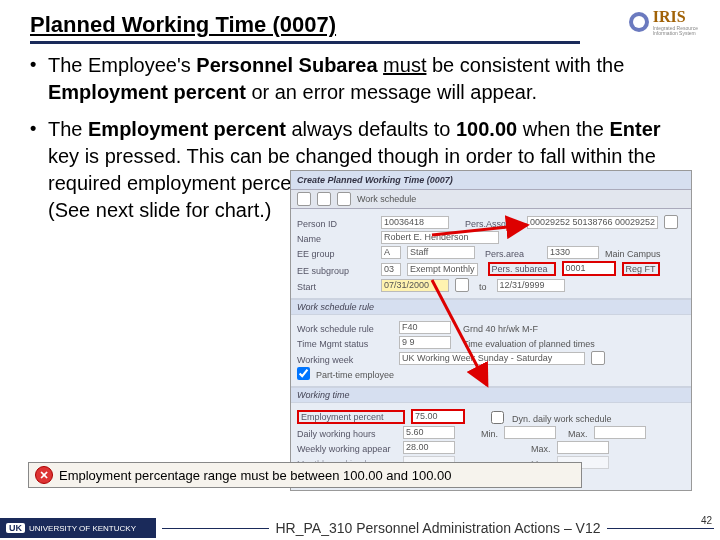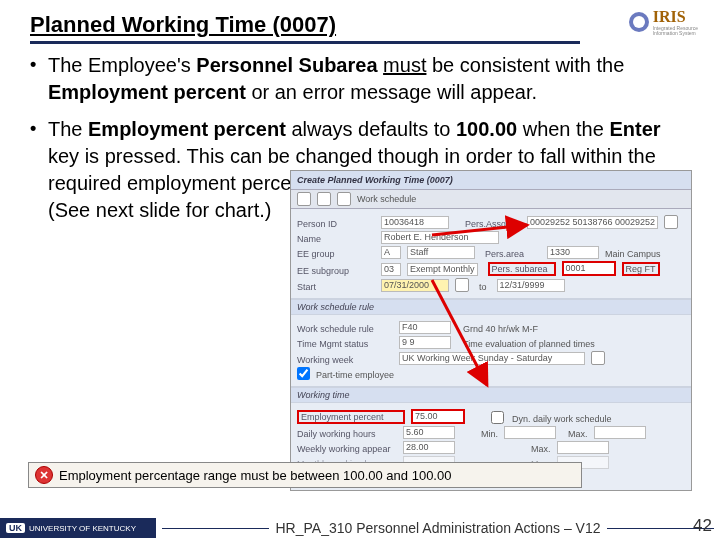--- a/index.html
+++ b/index.html
@@ -29,21 +29,21 @@
 .red-arrow{position:absolute;right:188px;top:245px;width:100px;height:18px;pointer-events:none}
 .red-arrow svg{overflow:visible}
 .sec-hdr{background:#d6dff0;font-style:italic;padding:2px 6px;color:#445;border-top:1px solid #ccd3e0;border-bottom:1px solid #ccd3e0}
 .errmsg{position:absolute;left:28px;bottom:52px;width:540px;border:1px solid #888;background:#f6f3ed;padding:3px 6px;display:flex;align-items:center;gap:6px;font-size:13px}
 .err-icon{width:16px;height:16px;border-radius:50%;background:#d33;border:1px solid #a00;color:#fff;display:flex;align-items:center;justify-content:center;font-weight:bold;font-size:11px}
 .footer{position:absolute;left:0;bottom:0;right:0;height:24px;background:#fff;display:flex;align-items:center}
 .footer-bar{width:150px;height:20px;background:#1a2a5a;color:#fff;font-size:8px;display:flex;align-items:center;padding-left:6px;gap:4px}
 .uk-badge{background:#fff;color:#1a2a5a;font-weight:bold;padding:0 3px;border-radius:2px;font-size:9px}
 .footer-rule{flex:1;height:1px;background:#1a2a5a;margin:0 6px}
 .footer-center{font-size:14px;color:#333;white-space:nowrap}
-.page-num{position:absolute;right:8px;bottom:4px;font-size:17px;color:#333}
+.page-num{position:absolute;right:8px;bottom:14px;font-size:10px;color:#333}
 </style>
 </head>
 <body>
 
 <div class="slide">
 
   <div class="logo">
     <div class="logo-flower"></div>
     <div>
       <div class="logo-text">IRIS</div>

